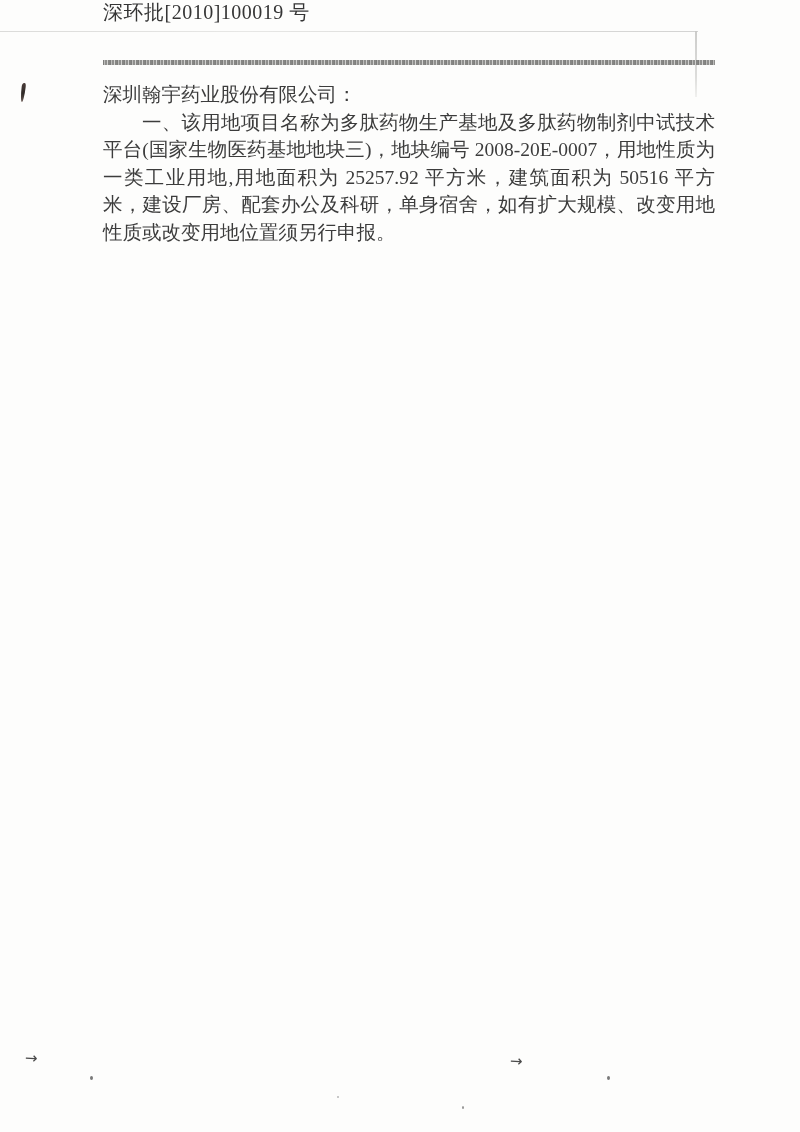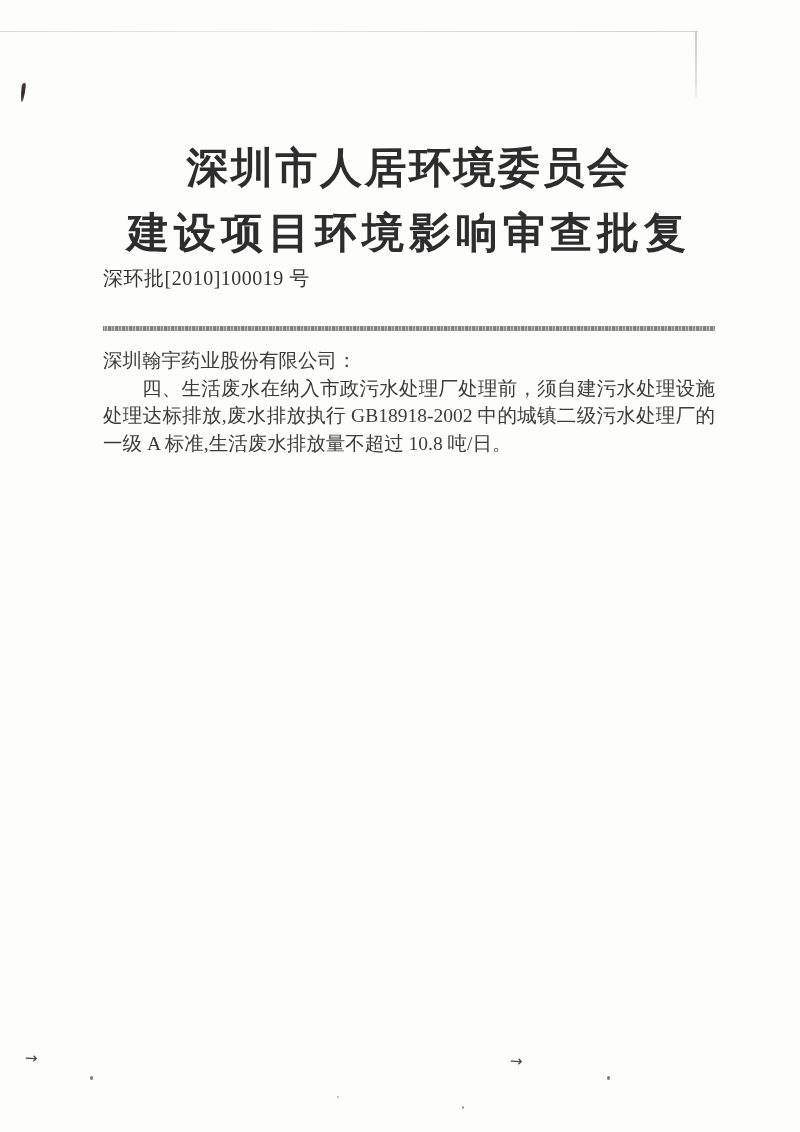--- a/index.html
+++ b/index.html
@@ -110,32 +110,28 @@
 <body>
 
 <div class="page">
 
   <div class="top-edge-line"></div>
   <div class="right-edge-line"></div>
   <div class="ink-mark"></div>
 
   <div class="doc">
 
-    <h1 class="title">
-      <span class="title-line">深圳市人居环境委员会</span>
-      <span class="title-line line2">建设项目环境影响审查批复</span>
-    </h1>
 
     <div class="doc-number">深环批[2010]100019 号</div>
 
     <div class="rule"></div>
 
     <div class="body-text">
       <p class="recipient">深圳翰宇药业股份有限公司：</p>
-      <p class="para">四、生活废水在纳入市政污水处理厂处理前，须自建污水处理设施处理达标排放,废水排放执行 GB18918-2002 中的城镇二级污水处理厂的一级 A 标准,生活废水排放量不超过 10.8 吨/日。</p>
+      <p class="para">一、该用地项目名称为多肽药物生产基地及多肽药物制剂中试技术平台(国家生物医药基地地块三)，地块编号 2008-20E-0007，用地性质为一类工业用地,用地面积为 25257.92 平方米，建筑面积为 50516 平方米，建设厂房、配套办公及科研，单身宿舍，如有扩大规模、改变用地性质或改变用地位置须另行申报。</p>
     </div>
 
   </div>
 
   <span class="arrow-mark arrow-1">→</span>
   <span class="arrow-mark arrow-2">→</span>
 
   <span class="speck speck-1"></span>
   <span class="speck speck-2"></span>
   <span class="speck speck-3"></span>

